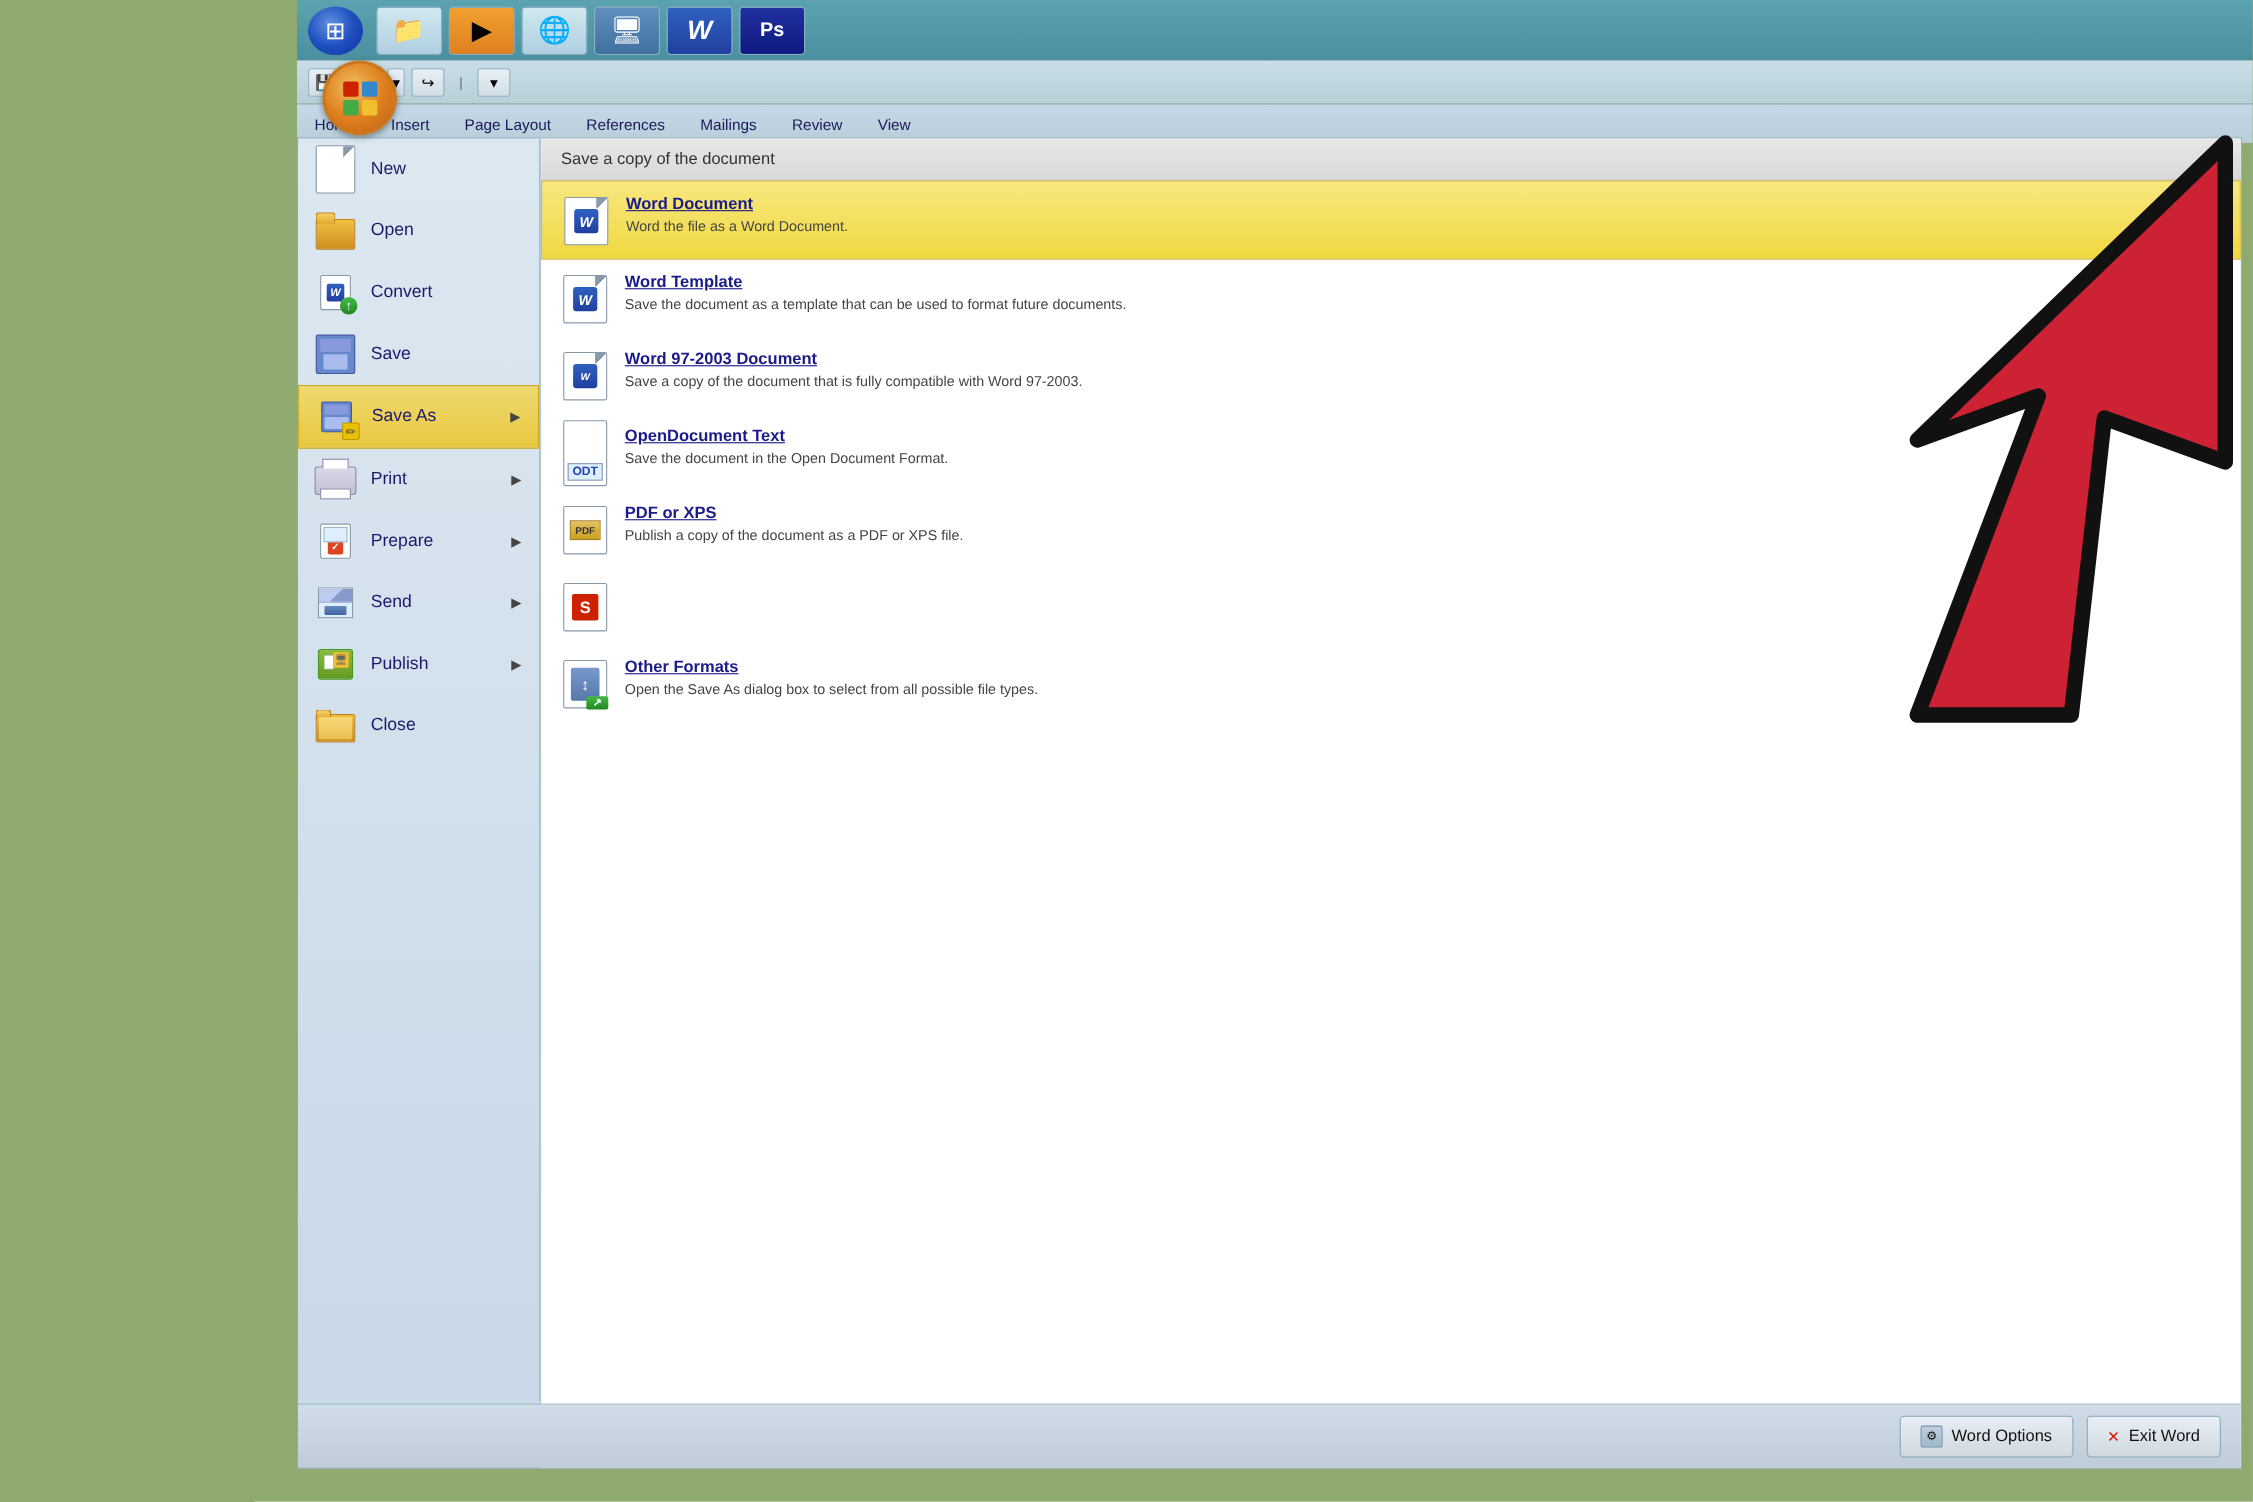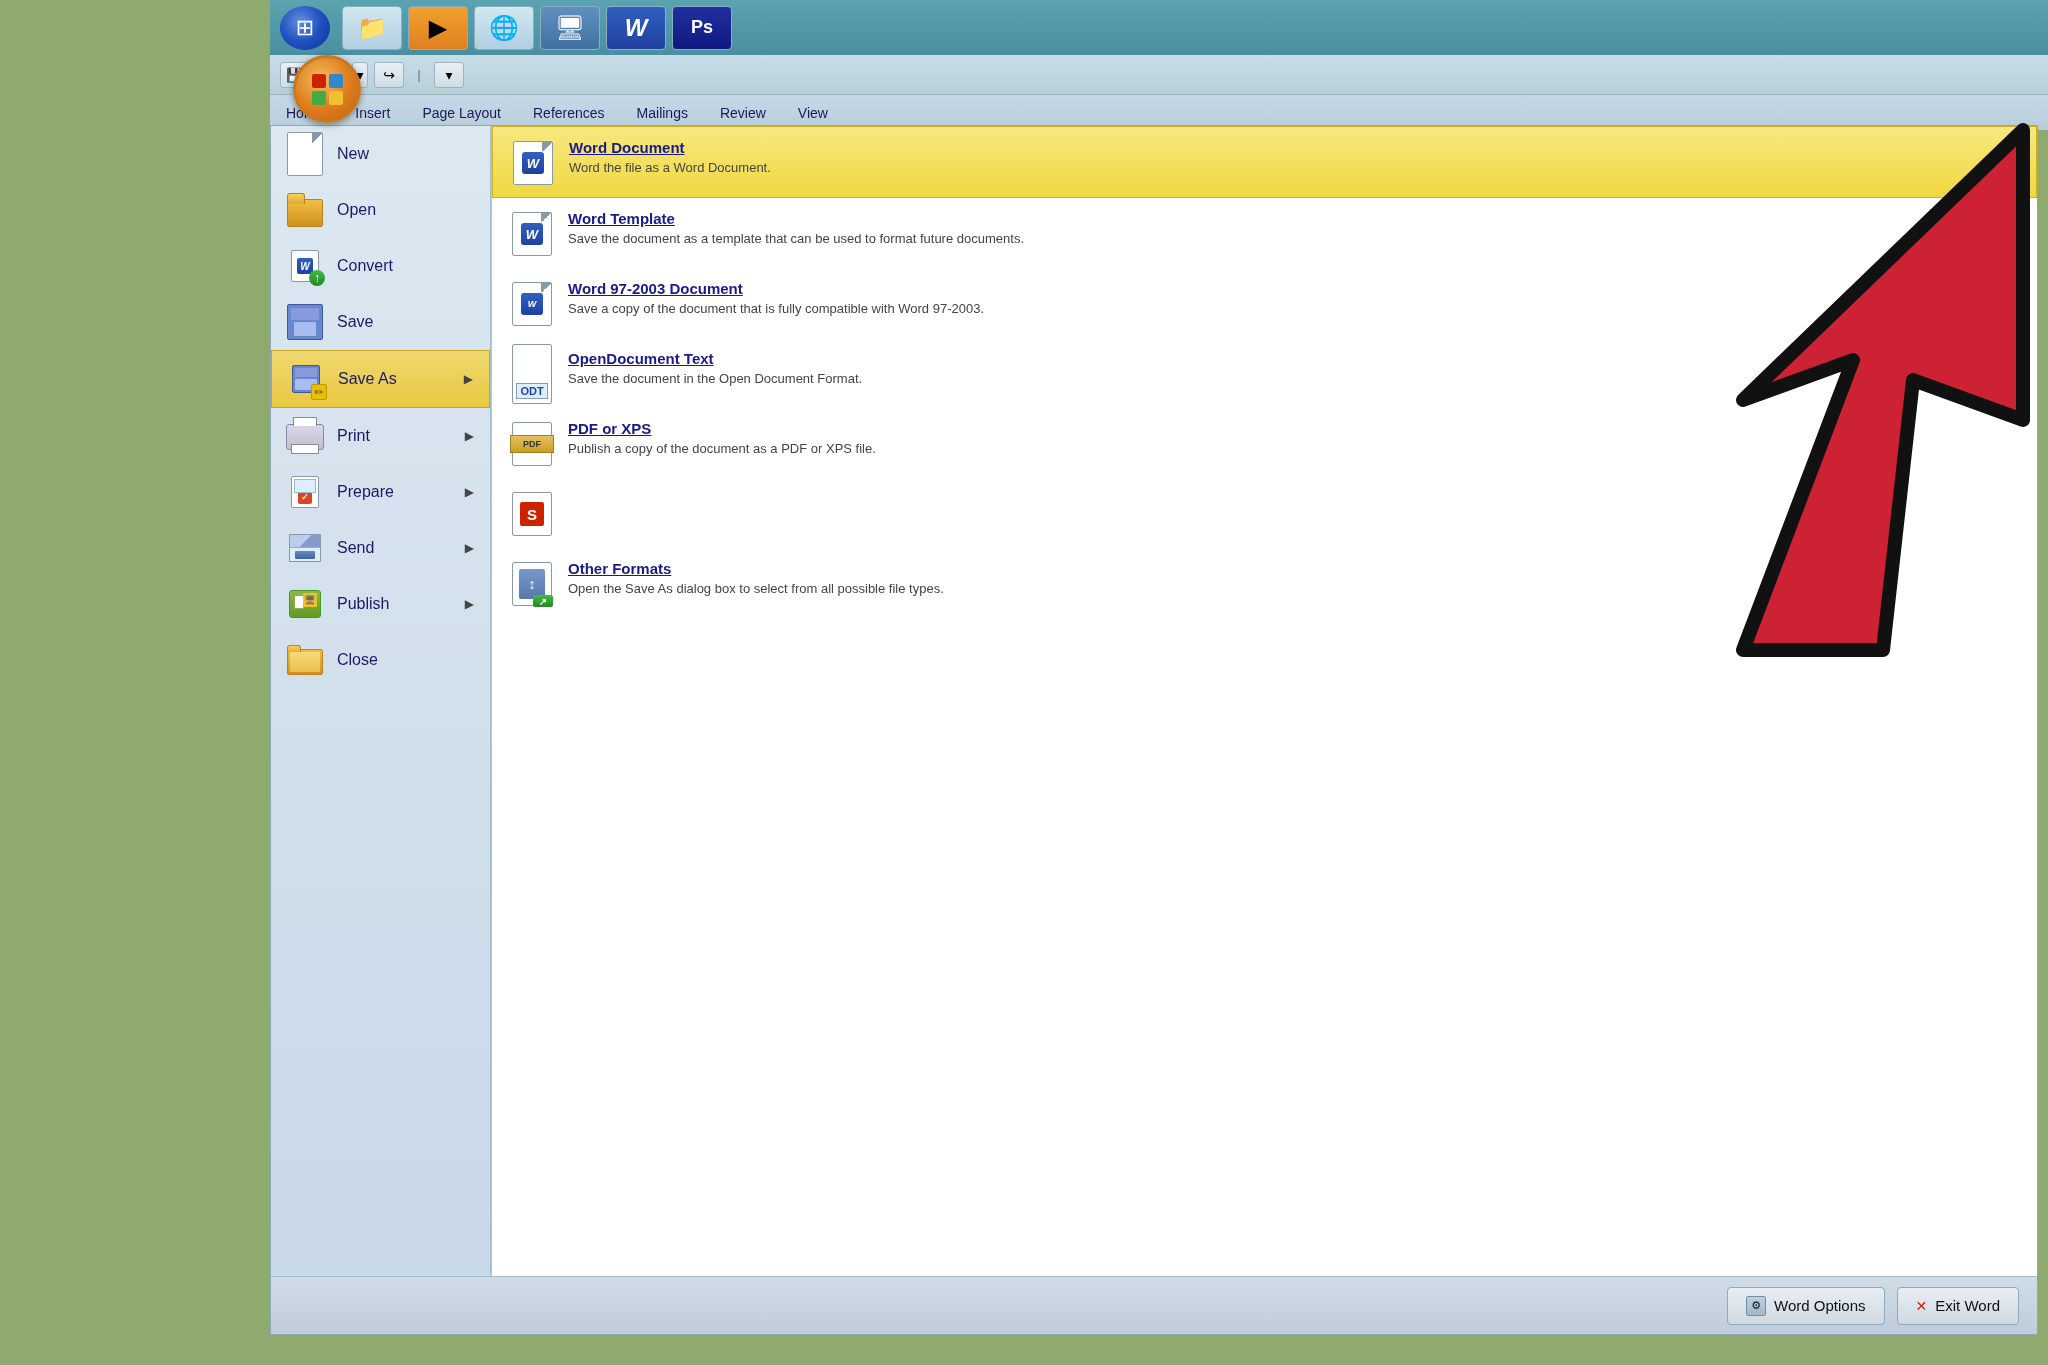--- a/index.html
+++ b/index.html
@@ -665,20 +665,23 @@
           <div style="position:absolute;top:0;left:0;width:14px;height:8px;background:linear-gradient(to bottom,#f8d060,#e0a830);border-radius:3px 3px 0 0;border:1.5px solid #c08020;border-bottom:none;"></div>
           <div style="position:absolute;top:7px;left:3px;right:3px;bottom:3px;background:linear-gradient(to bottom,#f8d878,#e8c050);border-radius:1px;"></div>
         </div>
       </div>
       <span class="menu-label">Close</span>
     </div>
   </div>
 
   <div class="save-as-panel">
 
+    <div class="save-panel-header">
+      <span>Save a copy of the document</span>
+    </div>
 
     <div class="save-option highlighted">
       <div class="save-opt-icon">
         <div class="word-doc-icon">
           <div class="w-badge">W</div>
         </div>
       </div>
       <div class="save-opt-content">
         <div class="save-opt-title">Word Document</div>
         <div class="save-opt-desc">Word the file as a Word Document.</div>
@@ -717,21 +720,21 @@
       </div>
       <div class="save-opt-content">
         <div class="save-opt-title">OpenDocument Text</div>
         <div class="save-opt-desc">Save the document in the Open Document Format.</div>
       </div>
     </div>
 
     <div class="save-option">
       <div class="save-opt-icon">
         <div style="width:40px;height:44px;background:white;border:1.5px solid #8899aa;border-radius:2px;display:flex;flex-direction:column;align-items:center;justify-content:center;gap:3px;">
-          <div style="width:44px;height:18px;background:linear-gradient(to bottom,#e8c060,#c8a020);border:1px solid #a08020;display:flex;align-items:center;justify-content:center;font-size:9px;color:#333;font-weight:bold;">PDF</div>
+          <div style="width:28px;height:18px;background:linear-gradient(to bottom,#e8c060,#c8a020);border:1px solid #a08020;display:flex;align-items:center;justify-content:center;font-size:9px;color:#333;font-weight:bold;">PDF</div>
         </div>
       </div>
       <div class="save-opt-content">
         <div class="save-opt-title">PDF or XPS</div>
         <div class="save-opt-desc">Publish a copy of the document as a PDF or XPS file.</div>
       </div>
     </div>
 
     <div class="save-option">
       <div class="save-opt-icon">

